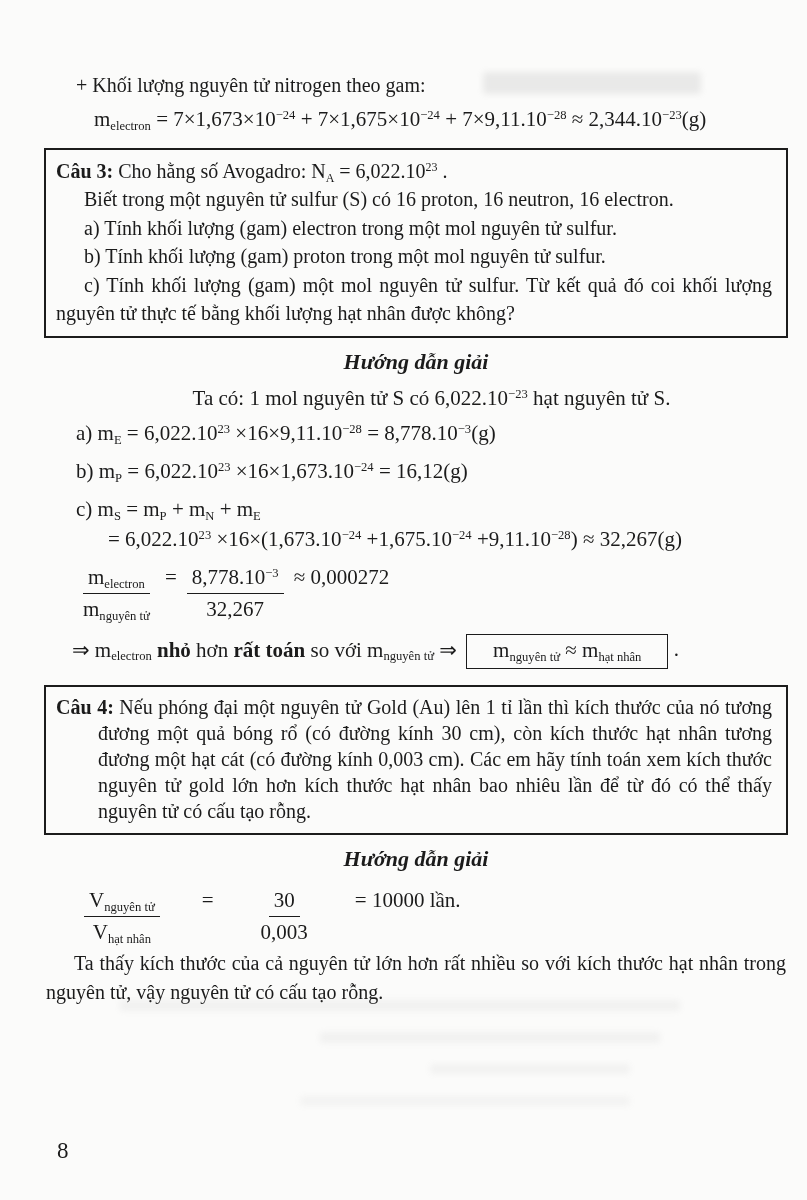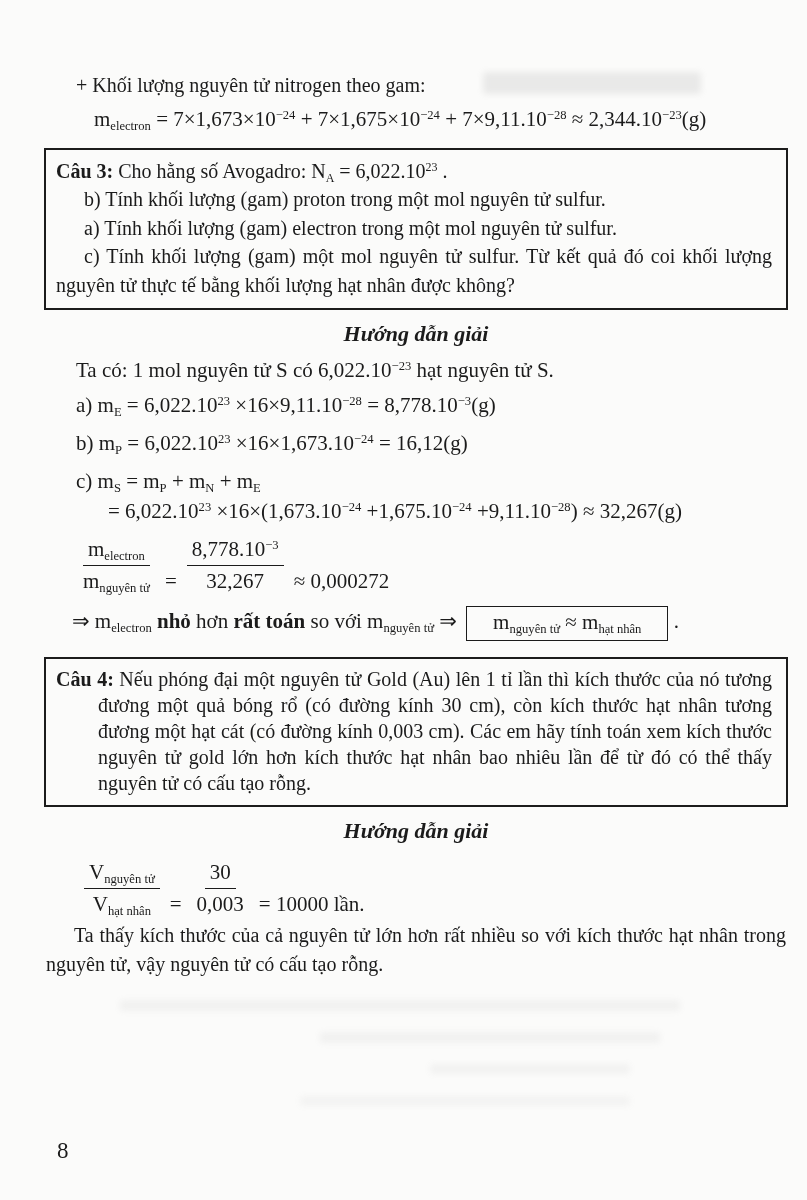--- a/index.html
+++ b/index.html
@@ -33,38 +33,38 @@
   .qbox .q-ind{text-indent:28px;}
   .qbox .q-c{text-indent:28px;text-align:justify;}
   .box4{line-height:1.30;text-align:justify;margin-top:4px;}
   .box4 .hang{padding-left:42px;text-indent:-42px;}
 
   .sol-heading{
     text-align:center;font-weight:bold;font-style:italic;
     font-size:22px;margin:11px 0 11px;width:744px;
   }
 
-  .taco{margin:0 0 10px 32px;font-size:21px;}
+  .taco{margin:0 0 10px 32px;font-size:21px;text-align:center;}
   .eq{margin:0 0 13px 32px;font-size:21px;}
   .eq-c1{margin-bottom:5px;}
   .eq-cont{margin-left:64px;}
 
-  .frac-line{display:flex;align-items:flex-end;font-size:21px;margin:10px 0 12px 30px;}
+  .frac-line{display:flex;align-items:flex-start;font-size:21px;margin:10px 0 12px 30px;}
   .frac{display:inline-flex;flex-direction:column;align-items:center;text-align:center;margin:0 4px;}
   .frac .num{padding:0 5px 3px;border-bottom:1.8px solid #1b1b1b;}
   .frac .den{padding:3px 5px 0;}
   .op{margin:0 6px;}
 
   .concl{margin:4px 0 16px 28px;font-size:21px;}
   .boxed{
     display:inline-block;border:1.8px solid #1b1b1b;
     padding:3px 26px 5px;margin-left:4px;vertical-align:middle;
   }
 
-  .v-line{margin:16px 0 0 36px;}
+  .v-line{margin:16px 0 0 36px;gap:32px;}
   .final{margin:4px 0 0 2px;text-indent:28px;text-align:justify;width:740px;line-height:1.45;}
 
   .pagenum{position:absolute;left:57px;top:1138px;font-size:23px;}
 
   
   .smudge{position:absolute;background:#9a9a9a;filter:blur(3px);border-radius:3px;}
   .s1{left:483px;top:72px;width:218px;height:22px;opacity:0.18;}
   .s2{left:120px;top:1000px;width:560px;height:11px;opacity:0.10;}
   .s3{left:320px;top:1032px;width:340px;height:11px;opacity:0.10;}
   .s4{left:430px;top:1064px;width:200px;height:10px;opacity:0.09;}
@@ -76,22 +76,23 @@
 <div class="page">
 
   <div class="smudge s1"></div>
 
   <p class="bullet">+ Khối lượng nguyên tử nitrogen theo gam:</p>
 
   <p class="formula f-nitrogen">m<sub>electron</sub> = 7×1,673×10<sup>−24</sup> + 7×1,675×10<sup>−24</sup> + 7×9,11.10<sup>−28</sup> ≈ 2,344.10<sup>−23</sup>(g)</p>
 
   <div class="qbox">
     <p class="qline"><b>Câu 3:</b> Cho hằng số Avogadro: N<sub>A</sub> = 6,022.10<sup>23</sup> .</p>
+    <p class="q-ind">Biết trong một nguyên tử sulfur (S) có 16 proton, 16 neutron, 16 electron.</p>
+    <p class="q-ind">a) Tính khối lượng (gam) electron trong một mol nguyên tử sulfur.</p>
     <p class="q-ind">b) Tính khối lượng (gam) proton trong một mol nguyên tử sulfur.</p>
-    <p class="q-ind">a) Tính khối lượng (gam) electron trong một mol nguyên tử sulfur.</p>
     <p class="q-c">c) Tính khối lượng (gam) một mol nguyên tử sulfur. Từ kết quả đó coi khối lượng nguyên tử thực tế bằng khối lượng hạt nhân được không?</p>
   </div>
 
   <h3 class="sol-heading">Hướng dẫn giải</h3>
 
   <p class="taco">Ta có: 1 mol nguyên tử S có 6,022.10<sup>−23</sup> hạt nguyên tử S.</p>
 
   <p class="eq">a) m<sub>E</sub> = 6,022.10<sup>23</sup> ×16×9,11.10<sup>−28</sup> = 8,778.10<sup>−3</sup>(g)</p>
   <p class="eq">b) m<sub>P</sub> = 6,022.10<sup>23</sup> ×16×1,673.10<sup>−24</sup> = 16,12(g)</p>
   <p class="eq eq-c1">c) m<sub>S</sub> = m<sub>P</sub> + m<sub>N</sub> + m<sub>E</sub></p>

